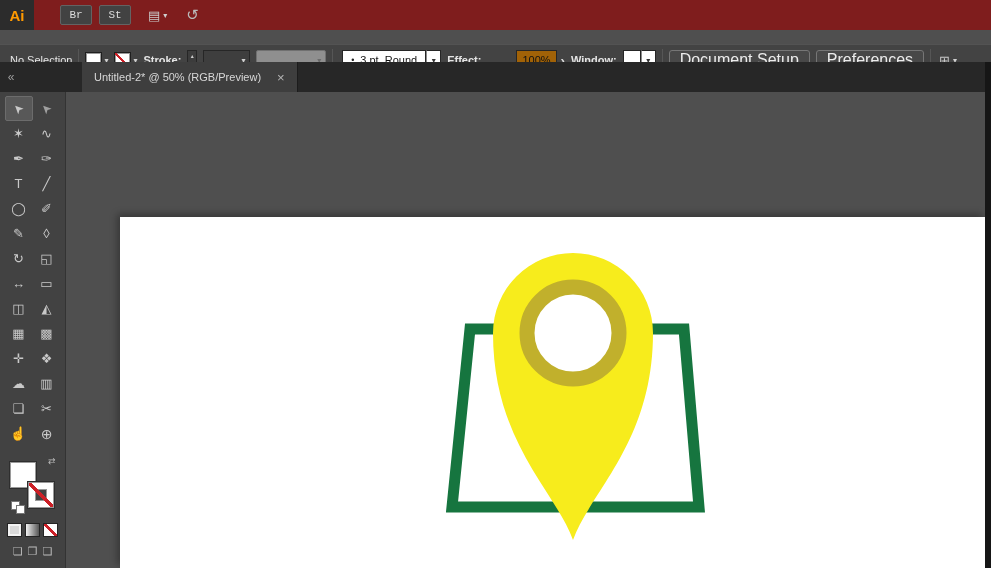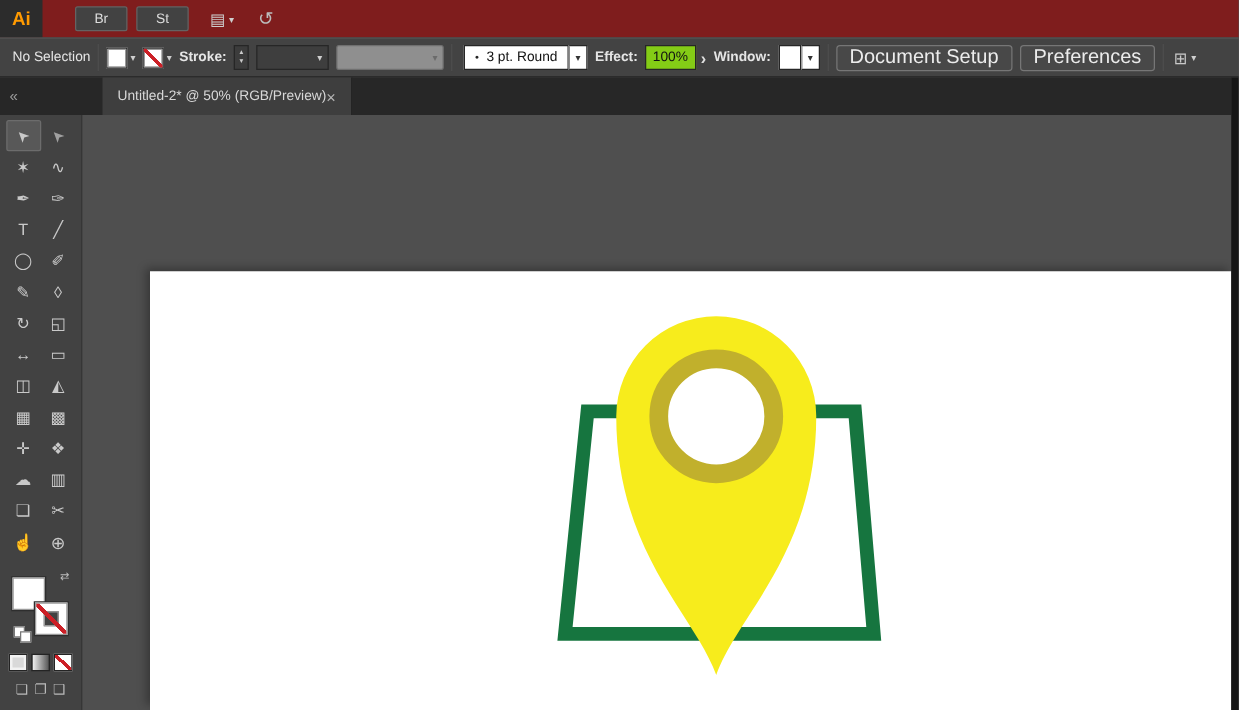--- a/index.html
+++ b/index.html
@@ -8,30 +8,30 @@
          font-family:"Liberation Sans", sans-serif; }
 
   
   .menubar { position:absolute; left:0; top:0; right:0; height:30px; background:#7f1d1d;
              display:flex; align-items:center; }
   .logo { width:34px; height:30px; background:#2c2c2c; color:#ff9a00; font-weight:bold;
           font-size:15px; display:flex; align-items:center; justify-content:center; }
   .menus { display:flex; align-items:center; margin-left:6px; }
   .menu-item { padding:0 10px; font-size:12px; color:#e9e9e9; line-height:30px; cursor:default; }
   .mb-right { display:flex; align-items:center; gap:7px; margin-left:26px; }
-  .sq-btn { width:42px; height:20px; background:#424242; border:1px solid #636363; border-radius:2px;
-            color:#ddd; font-size:11px; display:flex; align-items:center; justify-content:center; padding:0; }
+  .sq-btn { width:32px; height:20px; background:#424242; border:1px solid #636363; border-radius:2px;
+            color:#ddd; font-size:11px; display:flex; align-items:center; justify-content:center; padding:0;font-family:Liberation Mono, monospace; }
   .ws-switch { display:flex; align-items:center; gap:3px; color:#cccccc; margin-left:10px; }
   .ws-icon { font-size:13px; }
   .chev { font-size:8px; color:#cfcfcf; }
   .chev.dim { color:#6b6b6b; }
   .touch-icon { color:#bbbbbb; font-size:15px; margin-left:12px; }
 
   
-  .controlbar { position:absolute; top:30px; left:0; right:0; height:32px; background:#434343;
+  .controlbar { position:absolute; top:44px; left:0; right:0; height:32px; background:#434343;
                 border-top:1px solid #535353; border-bottom:1px solid #242424;
                 display:flex; align-items:center; padding:0 34px 0 10px; gap:6px;
                 font-size:11px; color:#e5e5e5; }
   .cb-label { white-space:nowrap; }
   .cb-label.bold { font-weight:bold;text-align:center; }
   .cb-sep { width:1px; height:22px; background:#2d2d2d; border-right:1px solid #565656; }
   .swatch-group { display:flex; align-items:center; gap:2px; }
   .swatch { position:relative; width:17px; height:17px; background:#ffffff; border:1px solid #1f1f1f;
             box-shadow: inset 0 0 0 1px #9a9a9a; }
   .swatch.none::after { content:""; position:absolute; inset:0;
@@ -43,40 +43,40 @@
              display:flex; align-items:center; justify-content:flex-end; padding:0 4px; }
   .dd-disabled { width:96px; height:20px; background:#8f8f8f; border:1px solid #707070; border-radius:2px;
              display:flex; align-items:center; justify-content:flex-end; padding:0 4px; }
   .brush-combo { display:flex; height:20px; margin-left:3px; }
   .brush-field { background:#ffffff; color:#111; display:flex; align-items:center; gap:6px;
                  padding:0 8px; border:1px solid #262626; font-size:11px; white-space:nowrap; }
   .brush-dot { font-size:9px; color:#222; }
   .brush-chev { width:15px; background:#ffffff; border:1px solid #262626; border-left:1px solid #8b8b8b;
                 display:flex; align-items:center; justify-content:center; color:#333; font-size:8px; }
   .brush-chev .chev { color:#333; }
-  .opacity-field { width:44px; height:20px; background:#84cc16; border:1px solid #262626; color:#111;
-                   display:flex; align-items:center; padding:0 5px; }
+  .opacity-field { width:44px; height:20px; background:#a16207; border:1px solid #262626; color:#111;
+                   display:flex; align-items:center; padding:0 5px;margin-left:29px; }
   .opacity-arrow { color:#e0e0e0; font-size:13px; font-weight:bold; margin-left:-2px; }
   .style-combo { display:flex; height:20px; }
   .style-swatch { width:18px; background:#ffffff; border:1px solid #262626; }
   .style-chev { width:15px; background:#ffffff; border:1px solid #262626; border-left:1px solid #8b8b8b;
                 display:flex; align-items:center; justify-content:center; }
   .style-chev .chev { color:#333; }
   .bar-btn { height:21px; background:#484848; border:1px solid #767676; border-radius:3px;
              color:#ececec; font-size:16px; padding:0 10px; display:flex; align-items:center;
              white-space:nowrap; font-family:"Liberation Sans", sans-serif; }
   .arrange { margin-left:2px; }
   .arrange .ti { font-size:13px; color:#c9c9c9; }
 
   
   .tabbar { position:absolute; top:62px; left:0; right:6px; height:30px; background:#272727;
             display:flex; align-items:stretch; }
   .collapse { width:22px; color:#9b9b9b; font-size:12px; display:flex; align-items:center;
               justify-content:center; }
-  .doc-tab { margin-left:60px; display:flex; align-items:center; padding:0 12px;
+  .doc-tab { margin-left:60px; display:flex; align-items:center; gap:16px; padding:0 12px;
              background:#3e3e3e; font-size:11px; color:#d8d8d8; border-right:1px solid #1c1c1c; }
   .tab-close { color:#b5b5b5; font-size:13px; line-height:1; }
 
   
   .toolbar { position:absolute; left:0; top:92px; bottom:0; width:66px; background:#424242;
              display:flex; flex-direction:column; align-items:center; border-right:1px solid #333; }
   #tool-grid { display:grid; grid-template-columns:28px 28px; grid-auto-rows:25px; margin-top:4px; }
   .tool { display:flex; align-items:center; justify-content:center; color:#c9c9c9; font-size:13px;
           border-radius:2px; }
   .tool.selected { background:#585858; border:1px solid #6c6c6c; }

